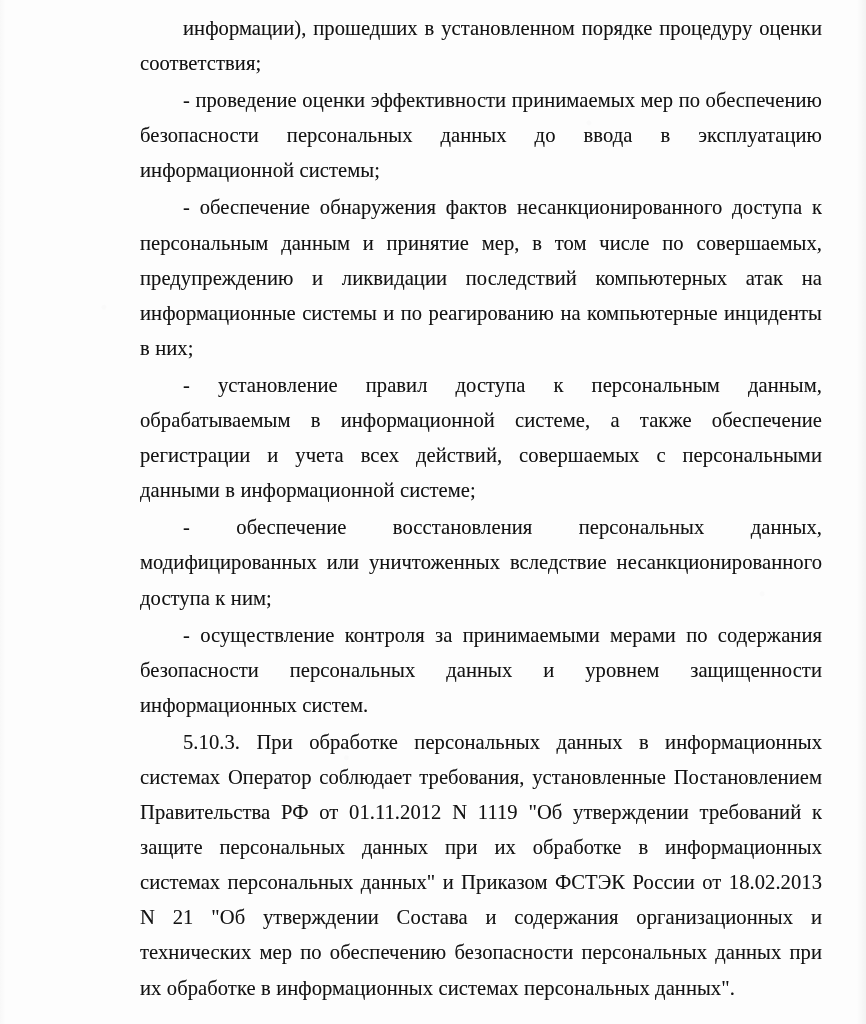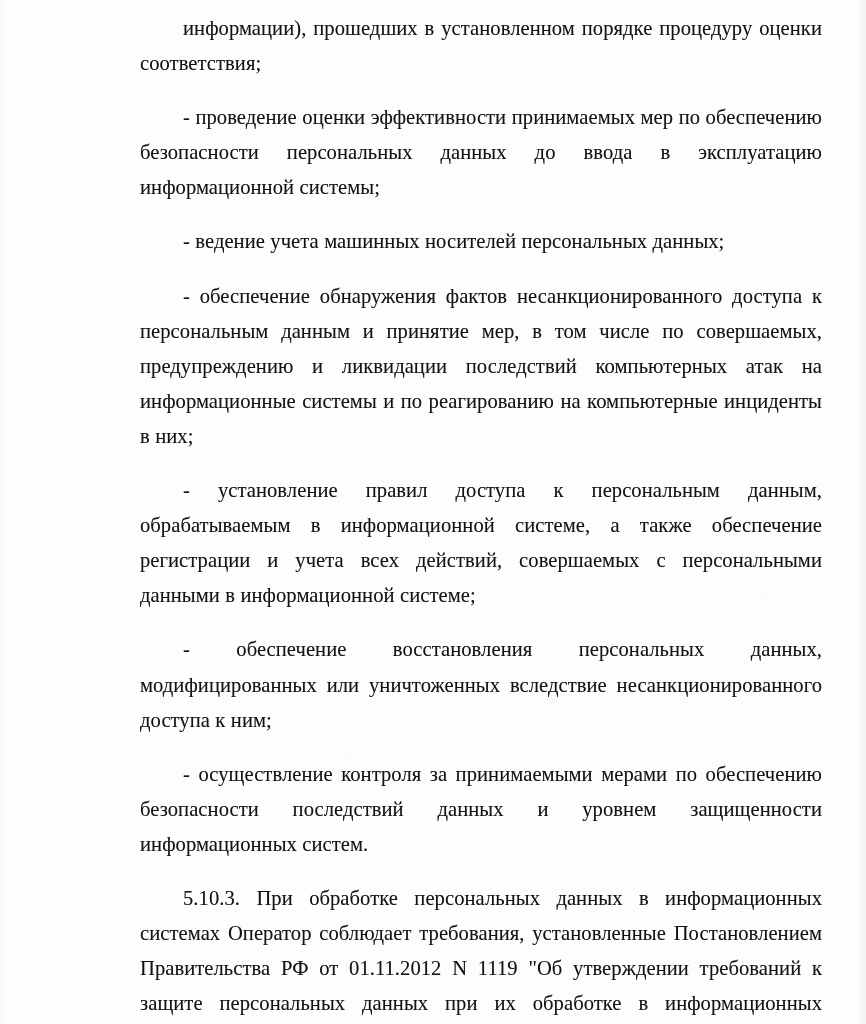--- a/index.html
+++ b/index.html
@@ -39,21 +39,21 @@
     font-size: 20.6px;
     line-height: 35.1px;
     text-align: justify;
     text-align-last: left;
     text-indent: 43px;
     letter-spacing: 0.05px;
     word-spacing: 0.2px;
     -webkit-font-smoothing: antialiased;
   }
   p.para.gap {
-    margin-top: 19px;
+    margin-top: 2px;
   }
   
   .text-body p.para {
     color: #131313;
     text-shadow: 0 0 0.45px rgba(0,0,0,0.30);
   }
   
   .scan-edge {
     position: absolute;
     top: 0;
@@ -80,26 +80,25 @@
 
   <div class="scan-edge-left"></div>
   <div class="scan-edge"></div>
 
   <div class="text-body">
 
     <p class="para">информации), прошедших в установленном порядке процедуру оценки соответствия;</p>
 
     <p class="para gap">- проведение оценки эффективности принимаемых мер по обеспечению безопасности персональных данных до ввода в эксплуатацию информационной системы;</p>
 
-    <p class="para gap">- ведение учета машинных носителей персональных данных;</p>
 
     <p class="para gap">- обеспечение обнаружения фактов несанкционированного доступа к персональным данным и принятие мер, в том числе по совершаемых, предупреждению и ликвидации последствий компьютерных атак на информационные системы и по реагированию на компьютерные инциденты в них;</p>
 
     <p class="para gap">- установление правил доступа к персональным данным, обрабатываемым в информационной системе, а также обеспечение регистрации и учета всех действий, совершаемых с персональными данными в информационной системе;</p>
 
     <p class="para gap">- обеспечение восстановления персональных данных, модифицированных или уничтоженных вследствие несанкционированного доступа к ним;</p>
 
-    <p class="para gap">- осуществление контроля за принимаемыми мерами по обеспечению безопасности последствий данных и уровнем защищенности информационных систем.</p>
+    <p class="para gap">- осуществление контроля за принимаемыми мерами по содержания безопасности персональных данных и уровнем защищенности информационных систем.</p>
 
     <p class="para gap">5.10.3. При обработке персональных данных в информационных системах Оператор соблюдает требования, установленные Постановлением Правительства РФ от 01.11.2012 N 1119 "Об утверждении требований к защите персональных данных при их обработке в информационных системах персональных данных" и Приказом ФСТЭК России от 18.02.2013 N 21 "Об утверждении Состава и содержания организационных и технических мер по обеспечению безопасности персональных данных при их обработке в информационных системах персональных данных".</p>
 
   </div>
 </div>
 
 </body></html>

